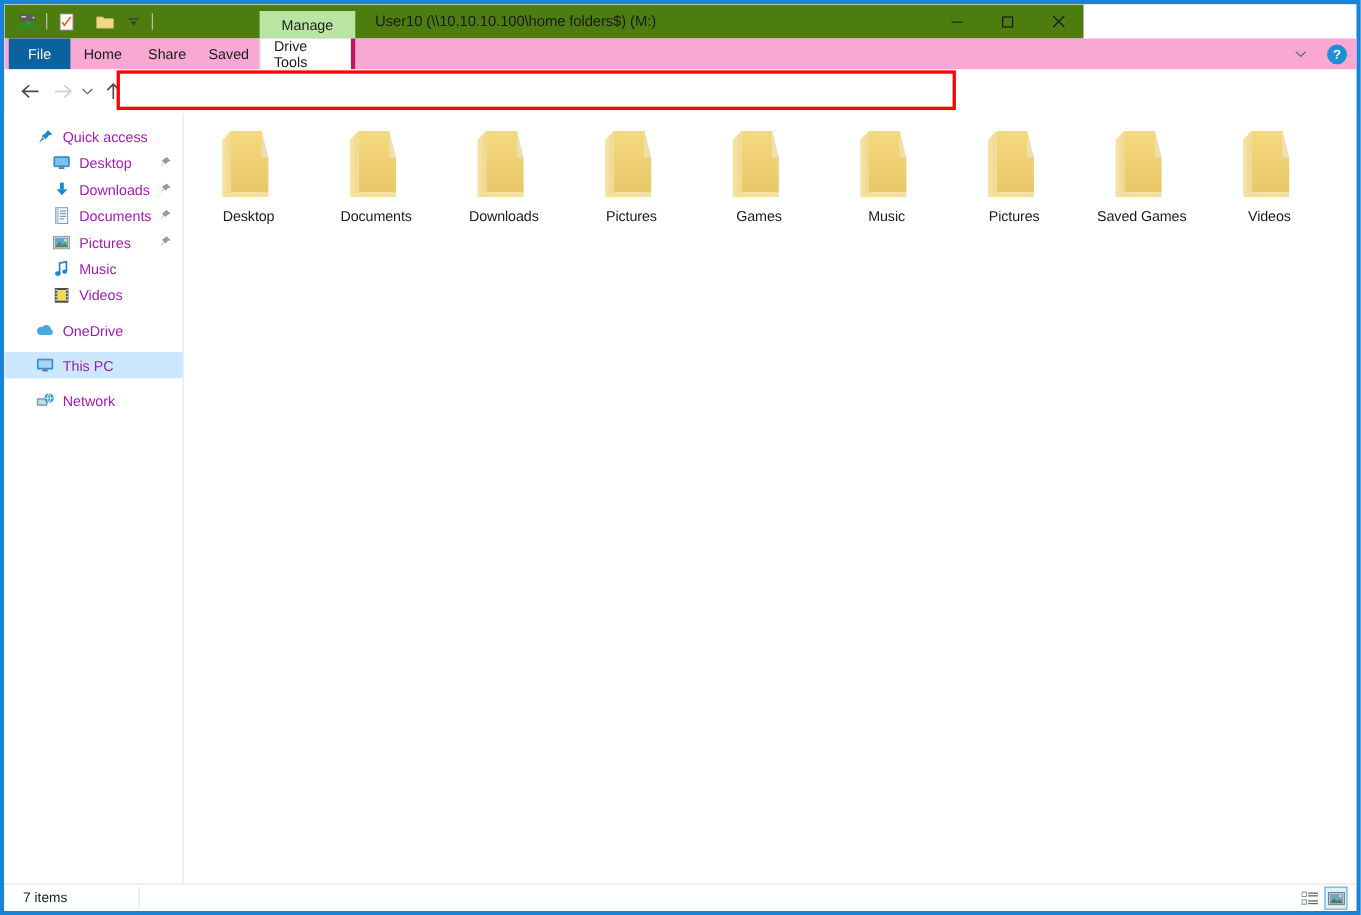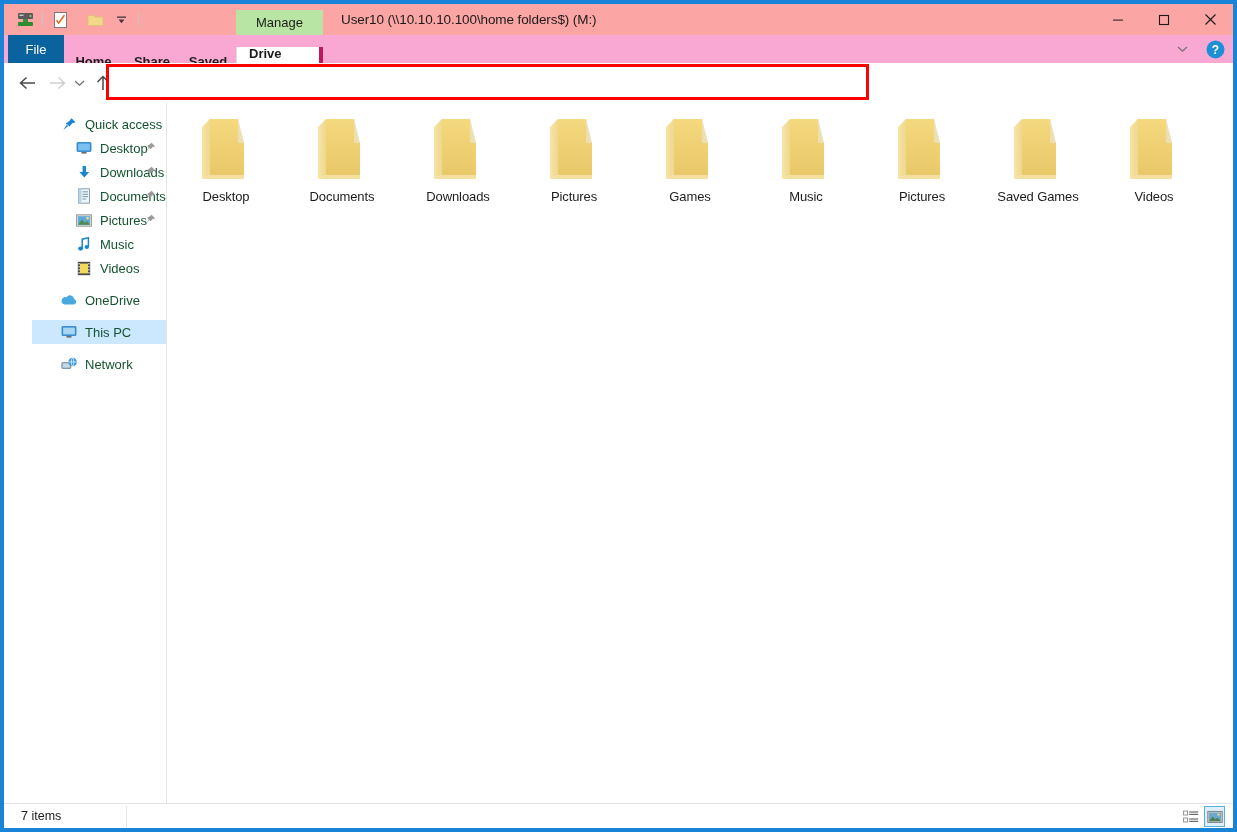--- a/index.html
+++ b/index.html
@@ -31,23 +31,23 @@
     width: 1229px;
     height: 824px;
     background: #ffffff;
     overflow: hidden;
   }
 
   
   #titlebar {
     position: absolute;
     left: 0; top: 0;
-    width: 1229px;
+    width: 981px;
     height: 31px;
-    background: #fca5a5;
+    background: #4d7c0f;
   }
   #qat {
     position: absolute;
     left: 8px; top: 3px;
     height: 25px;
     display: flex;
     align-items: center;
     gap: 0px;
   }
   .qat-btn {
@@ -113,30 +113,29 @@
     width: 56px; height: 28px;
     background: #0b639e;
     color: #ffffff;
     font-size: 13px;
     display: flex;
     align-items: center;
     justify-content: center;
   }
   .tab {
     position: absolute;
-    top: 12px;
+    top: 0;
     height: 28px;
     font-size: 13px;
     color: #1c1c1c;
     display: flex;
     align-items: center;
     justify-content: center;
     padding: 0 12px;
     box-sizing: border-box;
-    font-weight: bold;
   }
   #tab-home   { left: 62px;  width: 55px; }
   #tab-share  { left: 121px; width: 54px; }
   #tab-view   { left: 179px; width: 50px; }
   #tab-drivetools {
     left: 232px; width: 87px;
     border-left: 1px solid #dededc;
     border-right: 4px solid #be185d;
     background: #ffffff;
   }
@@ -271,24 +270,23 @@
     border-right: 1px solid #e4e4e4;
     padding-top: 9px;
     box-sizing: border-box;
   }
   .nav-item {
     position: relative;
     height: 24px;
     display: flex;
     align-items: center;
     font-size: 13px;
-    color: #14532d;
+    color: #a21caf;
     cursor: default;
     white-space: nowrap;
-    margin-left: 28px;
   }
   .nav-item.selected { background: #cce8ff; }
   .ni-icon {
     width: 20px; height: 20px;
     display: flex; align-items: center; justify-content: center;
     flex: 0 0 auto;
   }
   .ni-label { margin-left: 6px; }
   .ni-pin {
     position: absolute;

